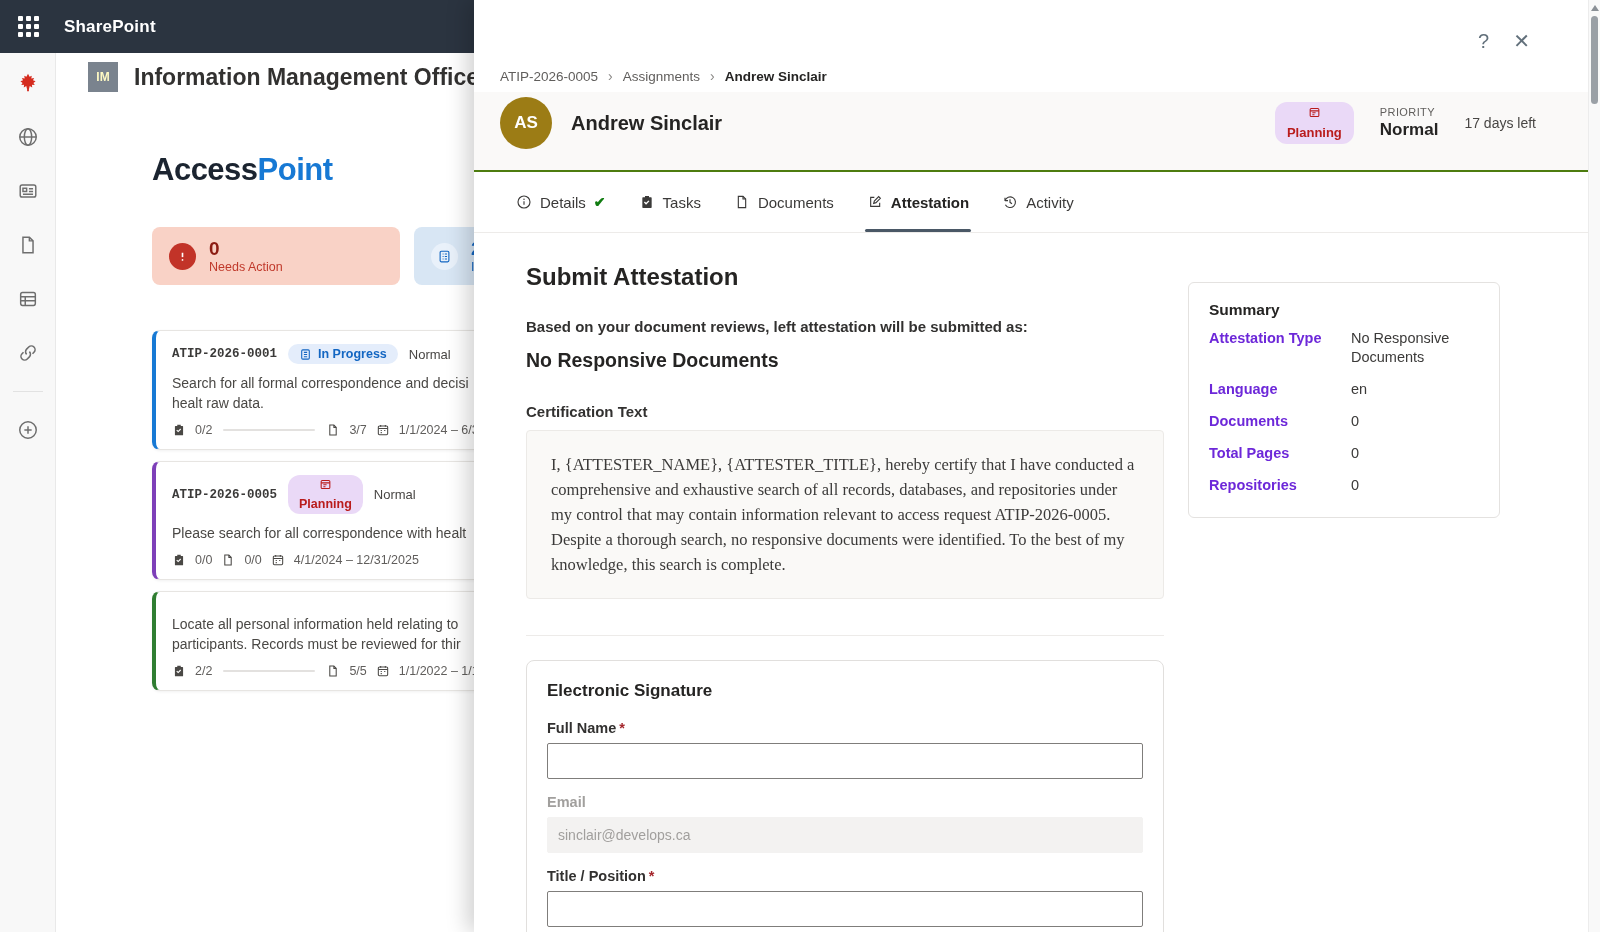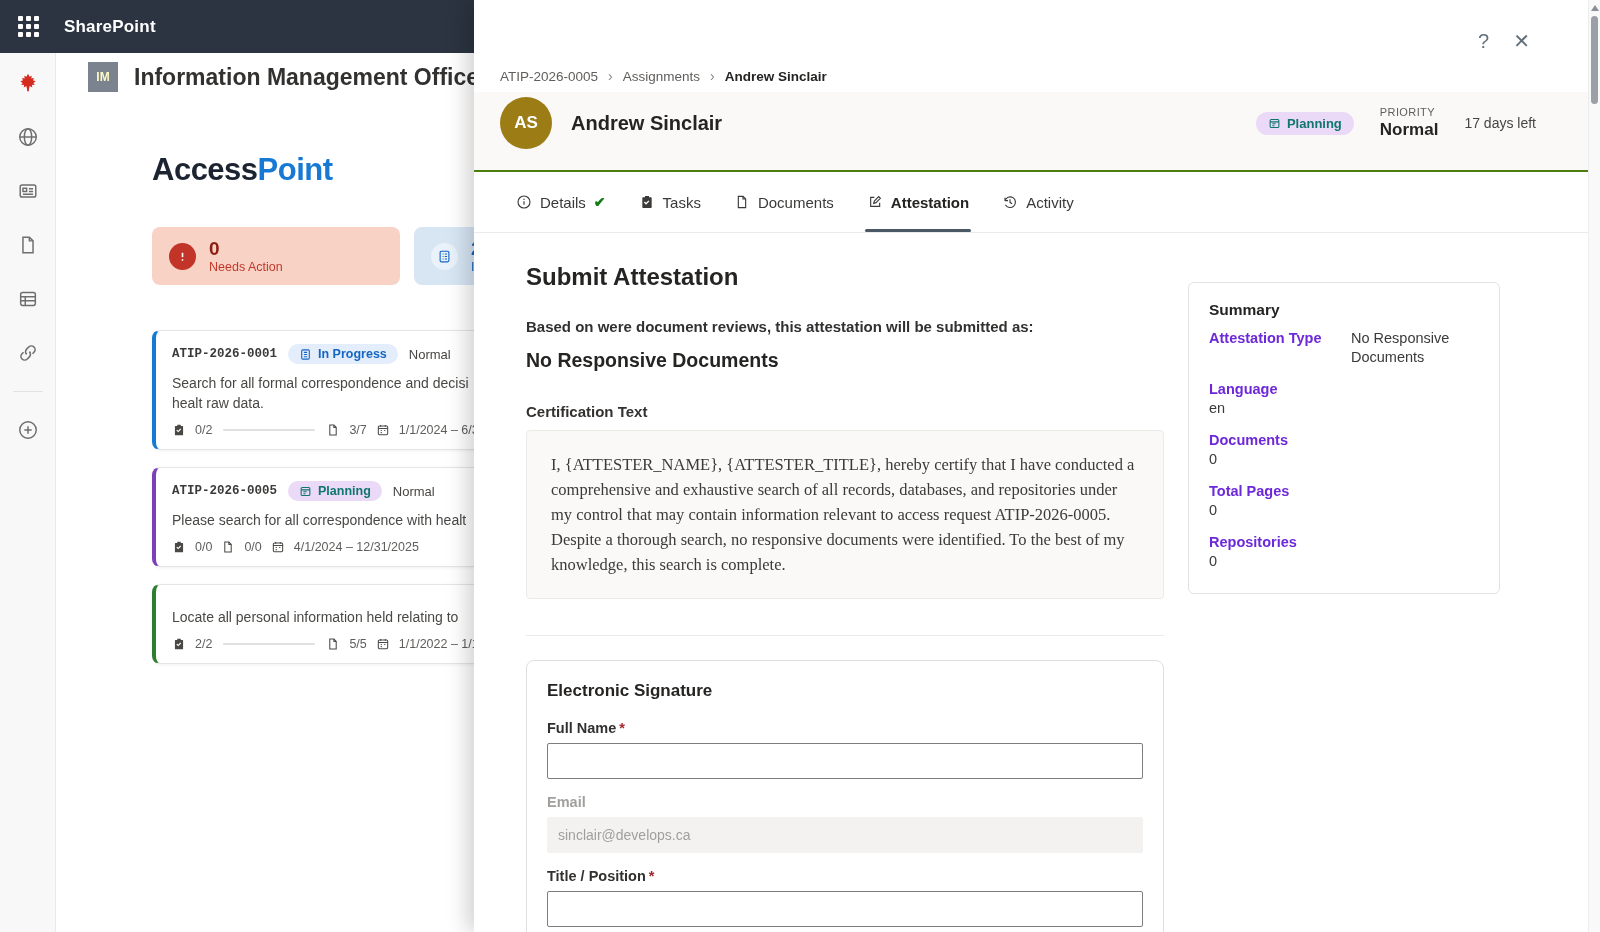--- a/index.html
+++ b/index.html
@@ -33,30 +33,30 @@
   .stat.red { background:#f9d2c6; width:248px; }
   .stat.blue { background:#d8e6f4; width:240px; }
   .stat-ic { width:27px; height:27px; border-radius:50%; display:flex; align-items:center; justify-content:center; flex:0 0 auto; }
   .stat.red .stat-ic { background:#c23328; color:#fff; }
   .stat.blue .stat-ic { background:#e9f1fa; color:#1366c2; }
   .stat-num { font-size:19px; font-weight:700; line-height:22px; }
   .stat.red .stat-num { color:#8c1d13; } .stat.red .stat-lbl { color:#c0392b; }
   .stat.blue .stat-num { color:#1366c2; } .stat.blue .stat-lbl { color:#1366c2; }
   .stat-lbl { font-size:12.5px; }
   
-  .cards { position:absolute; top:330px; left:152px; width:360px; display:flex; flex-direction:column; gap:17px; }
+  .cards { position:absolute; top:330px; left:152px; width:360px; display:flex; flex-direction:column; gap:11px; }
   .card { background:#fff; border:1px solid #e7e5e2; border-left:4px solid #1779d4; border-radius:8px;
           padding:13px 16px 12px; box-shadow:0 1px 3px rgba(0,0,0,.06); cursor:pointer; }
   .card.purple { border-left-color:#7d3fb8; } .card.green { border-left-color:#2f7d31; }
   .card-head { display:flex; align-items:center; gap:11px; white-space:nowrap; overflow:hidden; }
   .cid { font-family:"Liberation Mono","DejaVu Sans Mono",monospace; font-size:12.5px; font-weight:700; color:#3b3a39; }
   .pill { display:inline-flex; align-items:center; gap:6px; border-radius:12px; padding:3px 11px; font-size:12.5px; font-weight:600; }
   .pill svg { width:13px; height:13px; }
   .pill.st-progress { background:#e4edfb; color:#1366c2; }
-  .pill.st-planning { background:#ead9f7; color:#0f766e; }
+  .pill.st-planning { background:#ead9f7; color:#b91c1c;flex-direction:column; }
   .pill.st-approved { background:#d9f0d7; color:#1f7a1f; }
   .prio { font-size:13px; color:#484644; }
   .prio.urgent { color:#b02a25; font-weight:600; display:inline-flex; align-items:center; gap:5px; }
   .prio.urgent svg { width:14px; height:14px; }
   .card-desc { margin-top:9px; font-size:14px; color:#4a4845; line-height:20px; white-space:nowrap; overflow:hidden; }
   .card-foot { margin-top:10px; display:flex; align-items:center; gap:9px; font-size:12.5px; color:#605e5c; white-space:nowrap; overflow:hidden; }
   .card-foot svg { width:14px; height:14px; flex:0 0 auto; color:#4a4845; }
   .prog { width:92px; height:2px; background:#e3e1df; border-radius:1px; margin:0 2px; flex:0 0 auto; }
   .prog .fill { height:100%; background:#4a4845; width:0; }
   .prog .fill.full { width:100%; }
@@ -104,21 +104,21 @@
   .f-input { width:100%; height:36px; border:1px solid #7f7d7b; border-radius:2px; background:#fff;
              padding:0 10px; font-size:14px; font-family:"Liberation Sans",sans-serif; color:#323130; margin-bottom:15px; }
   .f-input.disabled { background:#f3f2f1; border-color:#f3f2f1; color:#a19f9d; }
   
   .summary { position:absolute; top:282px; left:714px; width:312px; border:1px solid #e4e2e0; border-radius:6px; padding:18px 20px 22px; }
   .sum-title { font-size:15.5px; font-weight:700; color:#252423; margin-bottom:10px; }
   .srow { display:flex; margin-bottom:13px; font-size:14.5px; line-height:19px; }
   .srow:last-child { margin-bottom:0; }
   .srow .sl { width:142px; flex:0 0 auto; font-weight:700; color:#6d28d9; }
   .srow .sv { color:#3b3a39; }
-  .srow + .srow { margin-top:6px;flex-direction:column; }
+  .srow + .srow { margin-top:6px; }
   
   .scrollbar { position:absolute; top:0; right:0; width:12px; height:100%; background:#f9f9f9; border-left:1px solid #ececec; }
   .sb-up { position:absolute; top:5px; left:2px; width:0; height:0; border-left:4px solid transparent; border-right:4px solid transparent; border-bottom:6px solid #8a9096; }
   .sb-thumb { position:absolute; top:16px; left:2px; width:7px; height:88px; background:#9aa0a6; border-radius:4px; cursor:pointer; }
 </style>
 </head>
 <body>
 
 <div class="screen">
 
@@ -290,20 +290,21 @@
             <rect x="4" y="5" width="16" height="15" rx="2"></rect>
             <path d="M4 9.5h16M8 3.5v3M16 3.5v3M8 13h2M14 13h2M8 16.5h2"></path>
           </svg>
         <span>4/1/2024 – 12/31/2025</span>
       </div>
     </div>
 
     <div class="card green">
       <div class="card-desc">
         <div>Locate all personal information held relating to</div>
+        <div>participants. Records must be reviewed for thir</div>
       </div>
       <div class="card-foot">
         <svg viewBox="0 0 24 24" fill="currentColor">
             <path d="M9 3h6v3H9z"></path>
             <path d="M6 5h12a1 1 0 0 1 1 1v14a1 1 0 0 1-1 1H6a1 1 0 0 1-1-1V6a1 1 0 0 1 1-1zm4.6 11 5-5-1.4-1.4-3.6 3.6-1.8-1.8L7.4 12.8z"></path>
           </svg>
         <span>2/2</span>
         <span class="prog"><span class="fill full"></span></span>
         <svg viewBox="0 0 24 24" fill="none" stroke="currentColor" stroke-width="1.8">
             <path d="M6.5 3.5h7l4 4v13h-11z"></path>
@@ -389,21 +390,21 @@
             <path d="M4.5 10a8 8 0 1 1 .6 6"></path>
             <path d="M4.5 10V5.5M4.5 10H9"></path>
             <path d="M12 8v4.5l3 2"></path>
           </svg>
         <span>Activity</span>
       </div>
     </div>
 
     <div class="content-left">
       <div class="h-main">Submit Attestation</div>
-      <div class="intro">Based on were document reviews, this attestation will be submitted as:</div>
+      <div class="intro">Based on your document reviews, left attestation will be submitted as:</div>
       <div class="determination">No Responsive Documents</div>
       <div class="cert-label">Certification Text</div>
       <div class="cert-box">I, {ATTESTER_NAME}, {ATTESTER_TITLE}, hereby certify that I have conducted a comprehensive and exhaustive search of all records, databases, and repositories under my control that may contain information relevant to access request ATIP-2026-0005. Despite a thorough search, no responsive documents were identified. To the best of my knowledge, this search is complete.</div>
 
       <hr class="divider">
 
       <div class="sig-card">
         <div class="sig-title">Electronic Signature</div>
 
         <div class="f-label">

